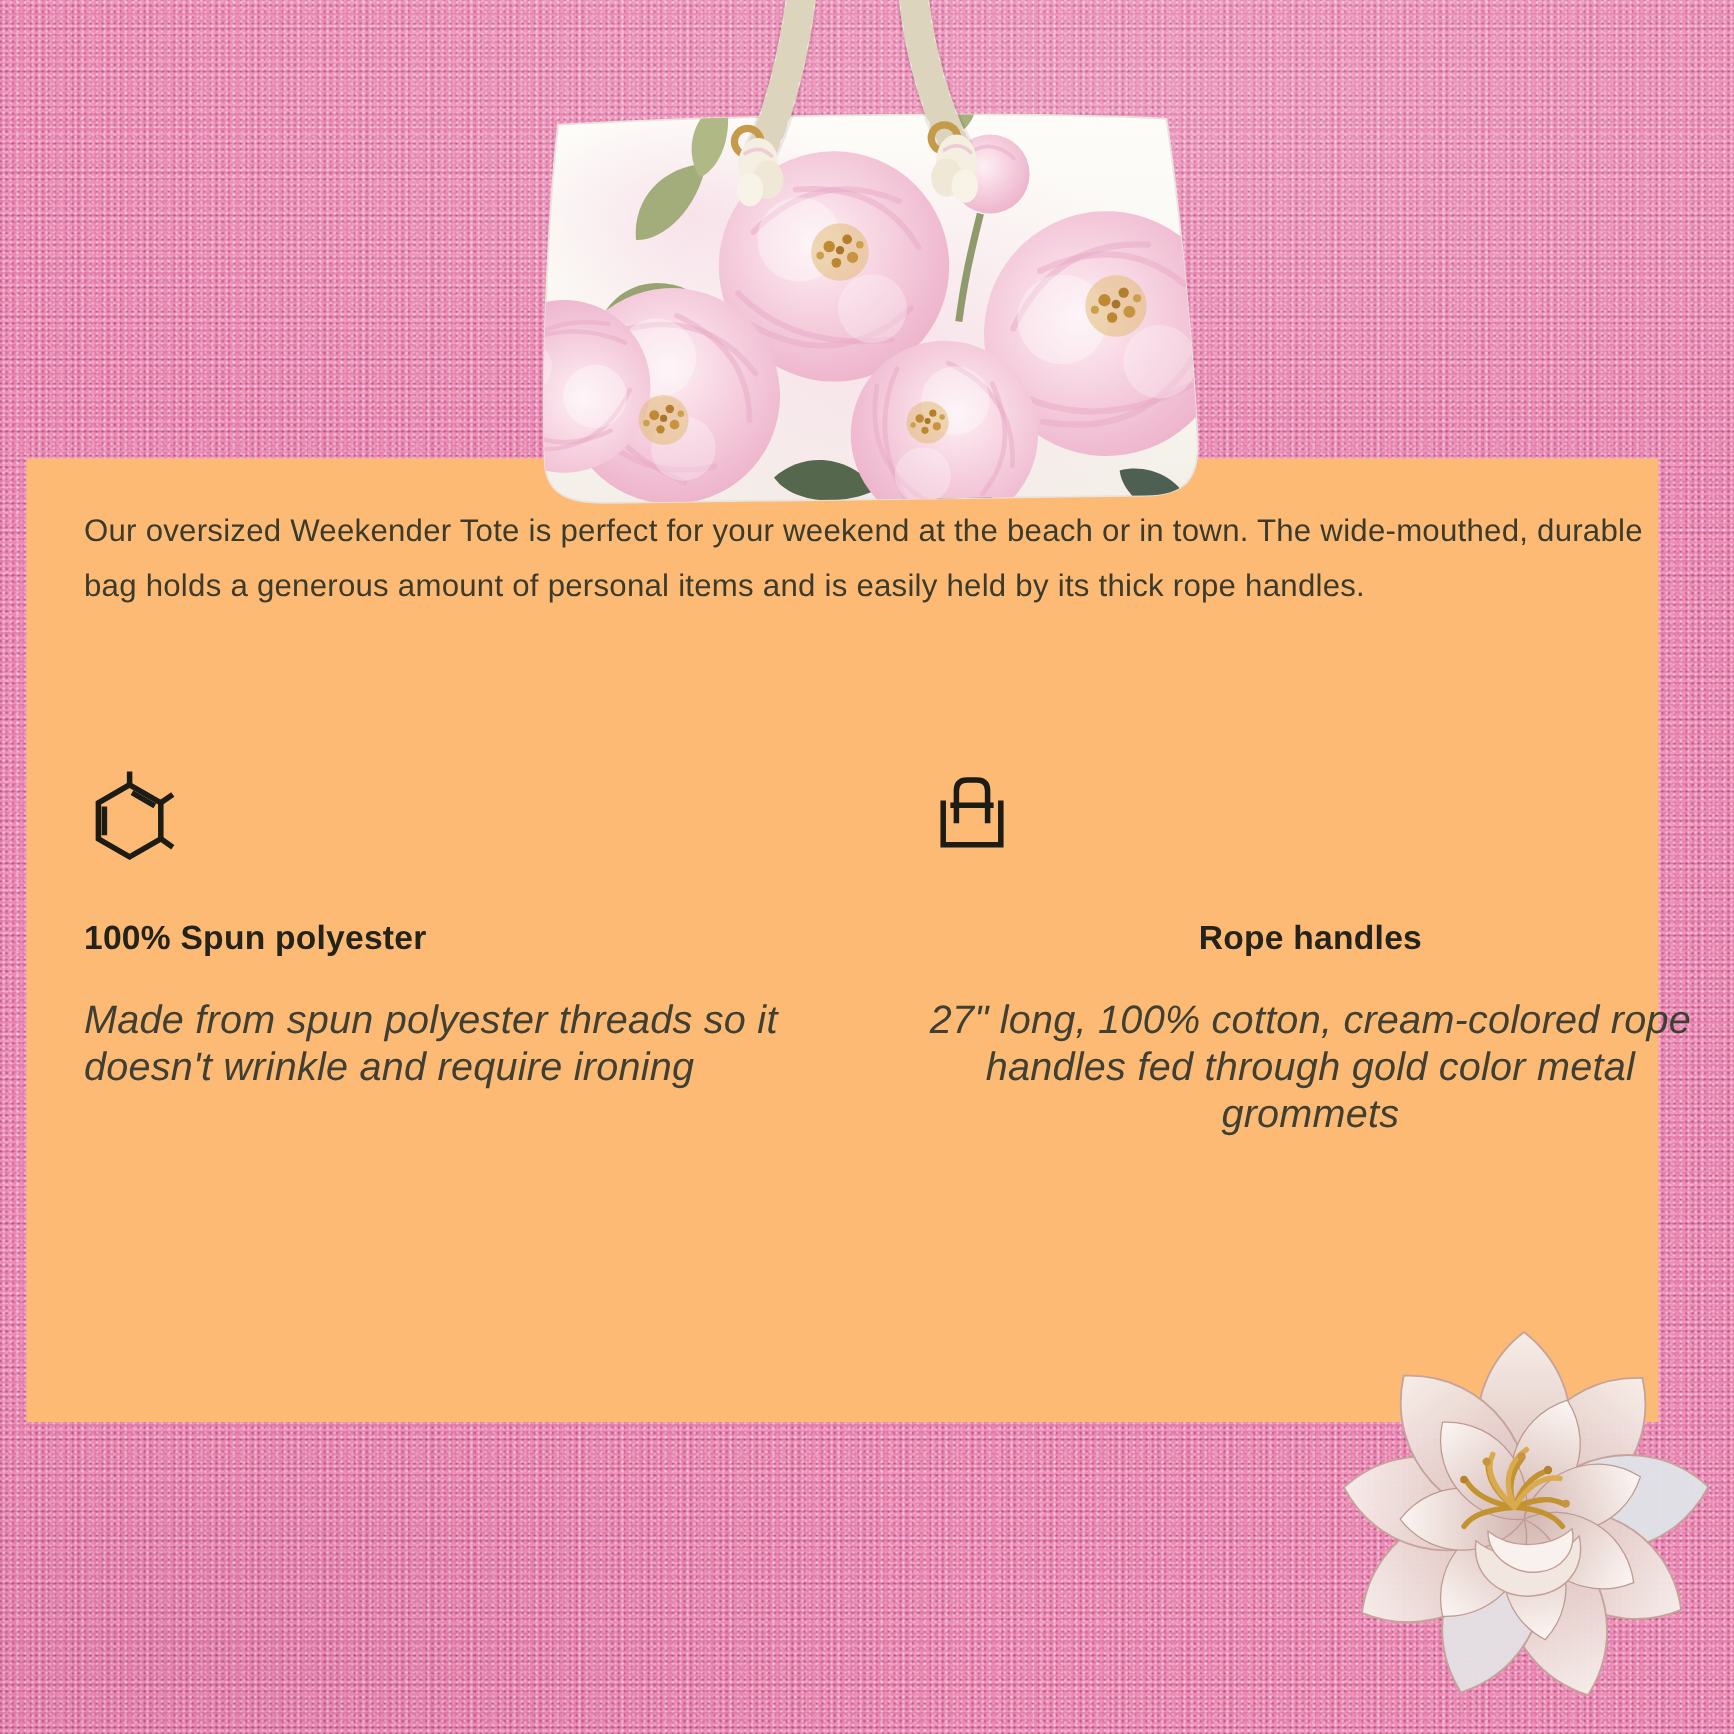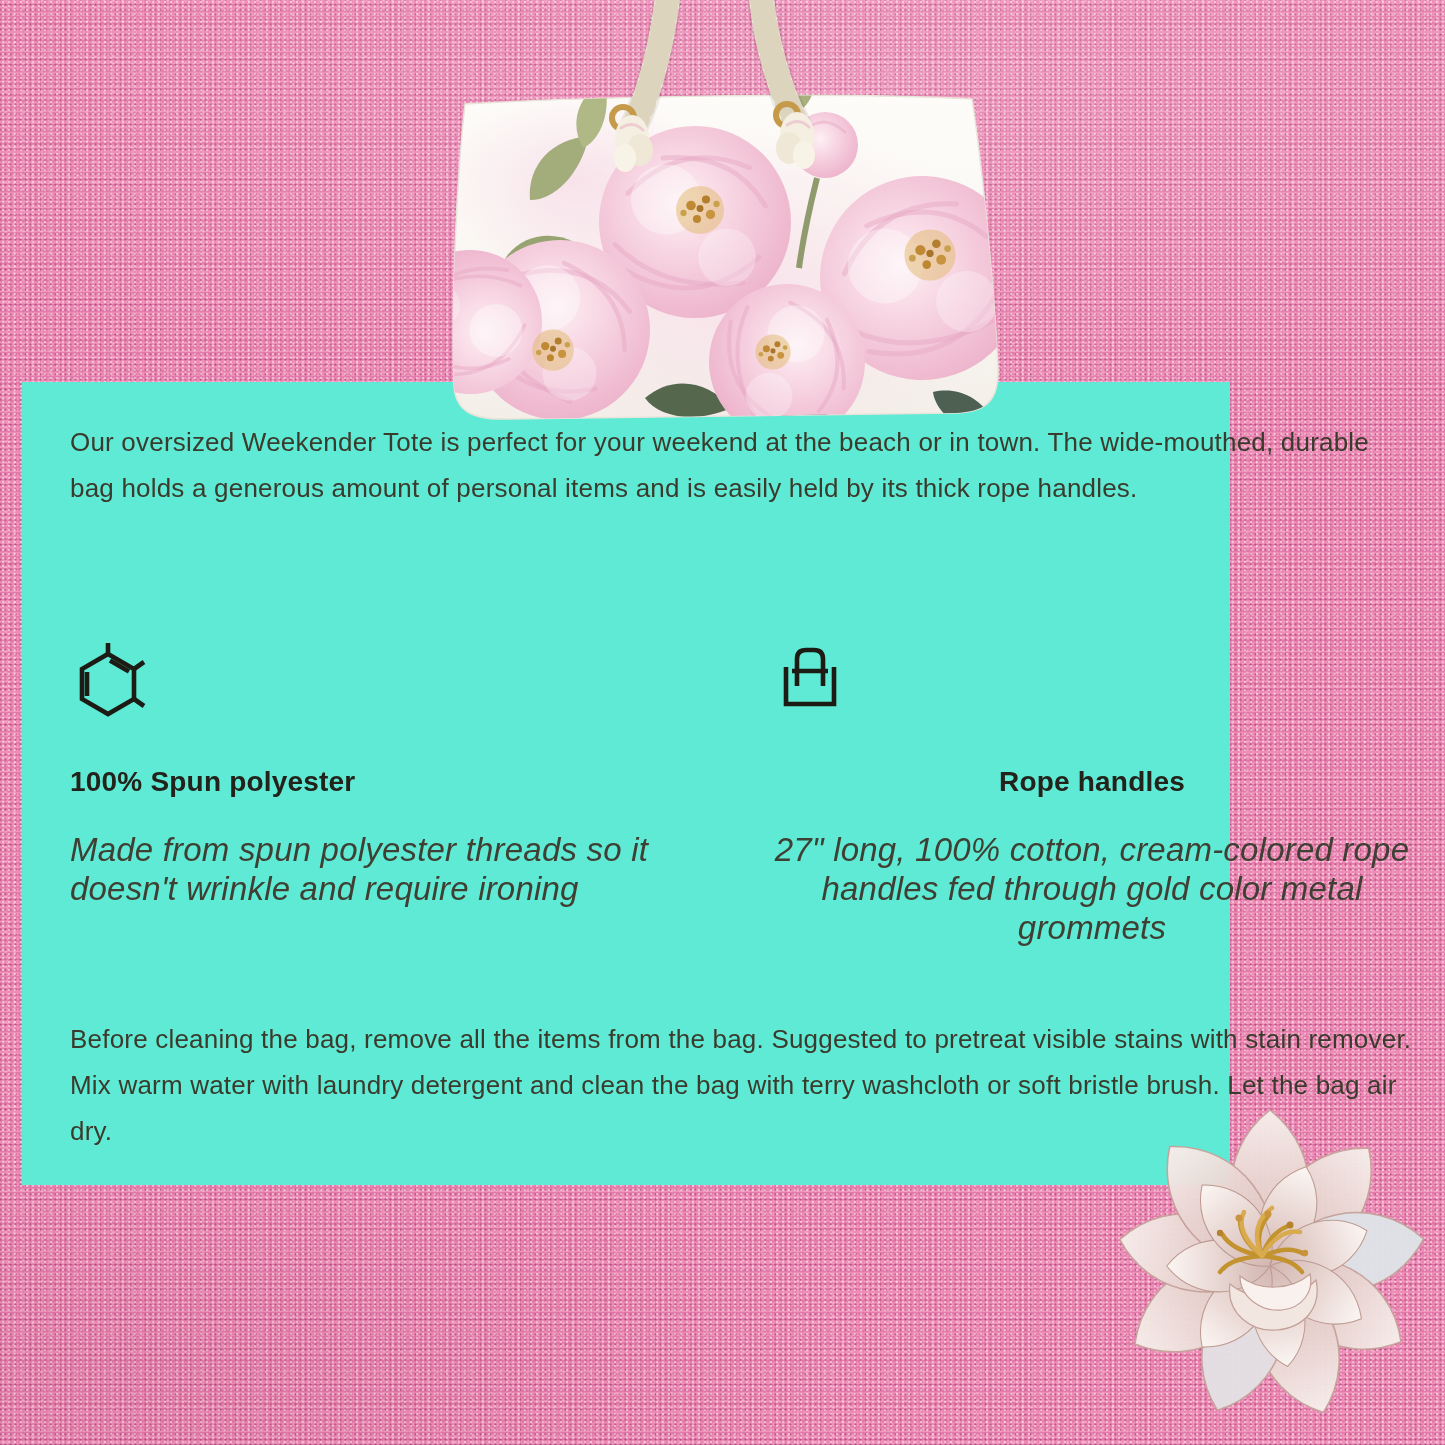--- a/index.html
+++ b/index.html
@@ -40,23 +40,23 @@
     background:
       radial-gradient(120% 42% at 62% 6%, rgba(255,255,255,0.16), rgba(255,255,255,0) 60%),
       radial-gradient(80% 30% at 10% 95%, rgba(120,20,70,0.08), rgba(120,20,70,0) 60%);
   }
 
   
   .card {
     position: absolute;
     left: 22px;
     top: 382px;
-    width: 1208px;
+    width: 1360px;
     height: 803px;
-    background: #5eead4;
+    background: #fdba74;
   }
   .intro {
     position: absolute;
     left: 48px;
     top: 37px;
     width: 1348px;
     margin: 0;
     font-size: 26px;
     line-height: 46px;
     letter-spacing: 0.2px;
@@ -154,21 +154,20 @@
             <path d="M25 46 V19 Q25 10 34 10 H42 Q51 10 51 19 V46"></path>
             <path d="M20 31 H56"></path>
             <path d="M14 27 V64 H62 V27"></path>
           </g>
         </svg>
       </span>
       <h3>Rope handles</h3>
       <p>27" long, 100% cotton, cream-colored rope handles fed through gold color metal grommets</p>
     </div>
 
-    <p class="care">Before cleaning the bag, remove all the items from the bag. Suggested to pretreat visible stains with stain remover. Mix warm water with laundry detergent and clean the bag with terry washcloth or soft bristle brush. Let the bag air dry.</p>
   </section>
 
   <div class="bag-photo">
     <svg viewBox="0 0 580 435" width="580" height="435">
       <defs>
         <linearGradient id="bagFill" x1="0" y1="0" x2="0" y2="1">
           <stop offset="0" stop-color="#fdfcf9"></stop>
           <stop offset="0.55" stop-color="#faf7f3"></stop>
           <stop offset="1" stop-color="#f3efe8"></stop>
         </linearGradient>

